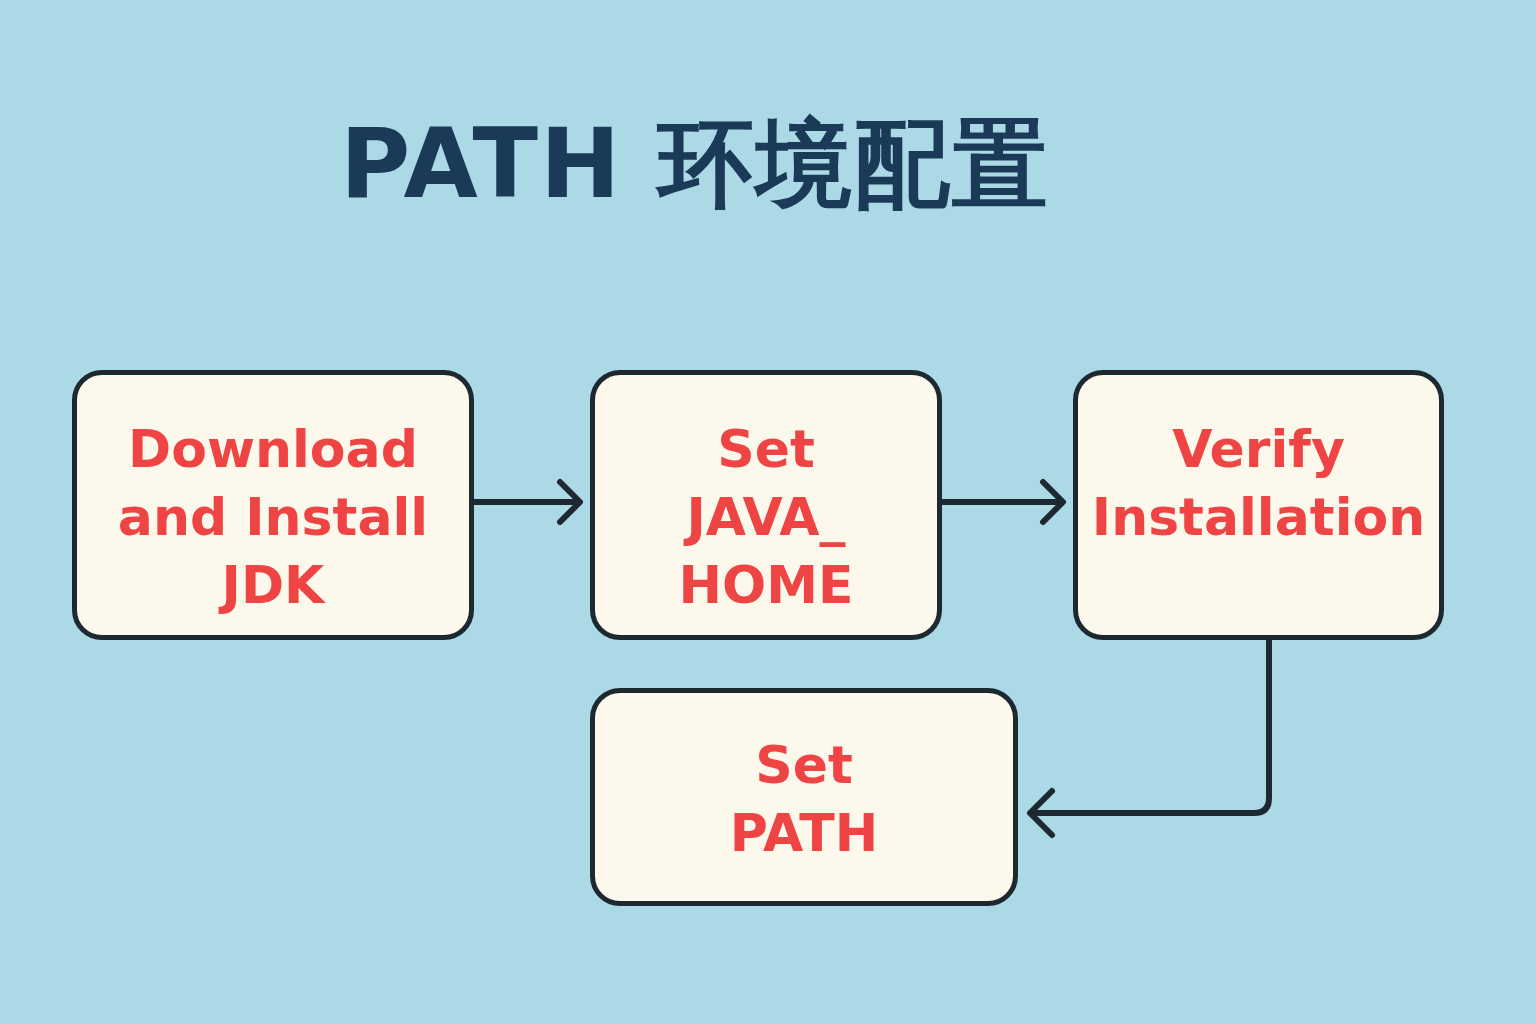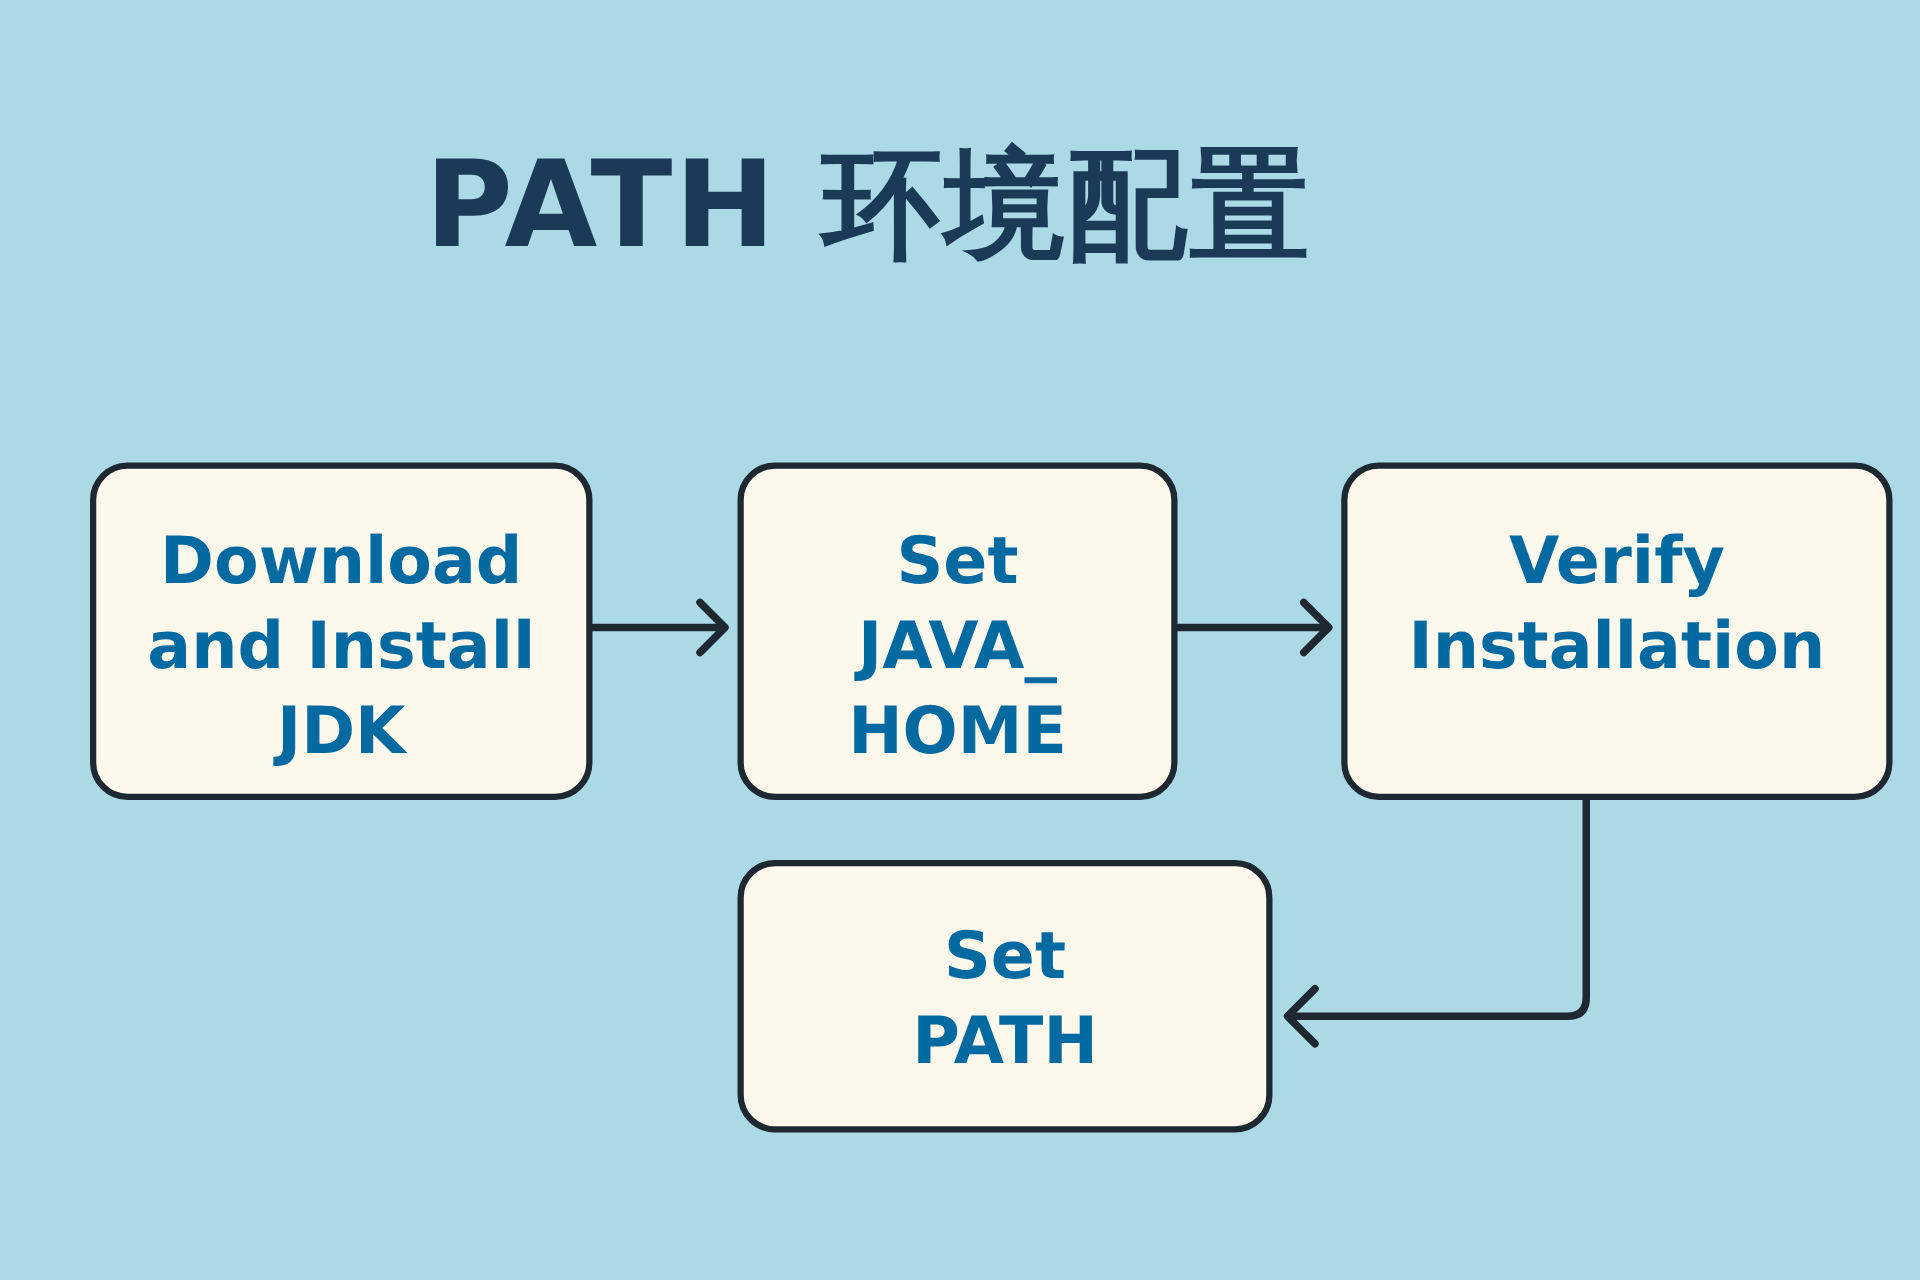--- a/index.html
+++ b/index.html
@@ -12,27 +12,27 @@
     .title {
       position: absolute; left: 340px; top: 104px;
       font-size: 96px; font-weight: bold; color: #1b3a57;
       letter-spacing: 2px; white-space: nowrap; line-height: 120px;
     }
     .node {
       position: absolute; box-sizing: border-box;
       background: #fcf8ec; border: 5px solid #1e2830;
       border-radius: 30px;
       display: flex; align-items: flex-start; justify-content: center;
-      text-align: center; color: #0369a1;
+      text-align: center; color: #ef4444;
       font-size: 52px; font-weight: bold; line-height: 68px;
     }
     .node span { display: block; white-space: pre-line; }
     #n1 { left: 72px; top: 370px; width: 402px; height: 270px; padding-top: 40px; }
     #n2 { left: 590px; top: 370px; width: 352px; height: 270px; padding-top: 40px; }
-    #n3 { left: 1073px; top: 370px; width: 441px; height: 270px; padding-top: 40px; }
+    #n3 { left: 1073px; top: 370px; width: 371px; height: 270px; padding-top: 40px; }
     #n4 { left: 590px; top: 688px; width: 428px; height: 218px; padding-top: 38px; }
     svg.edges { position: absolute; left: 0; top: 0; }
   </style>
 </head>
 <body>
 
 <div class="title">PATH 环境配置</div>
 
 <svg class="edges" width="1536" height="1024">
   <g fill="none" stroke="#1e2830" stroke-width="6" stroke-linecap="round" stroke-linejoin="round">

